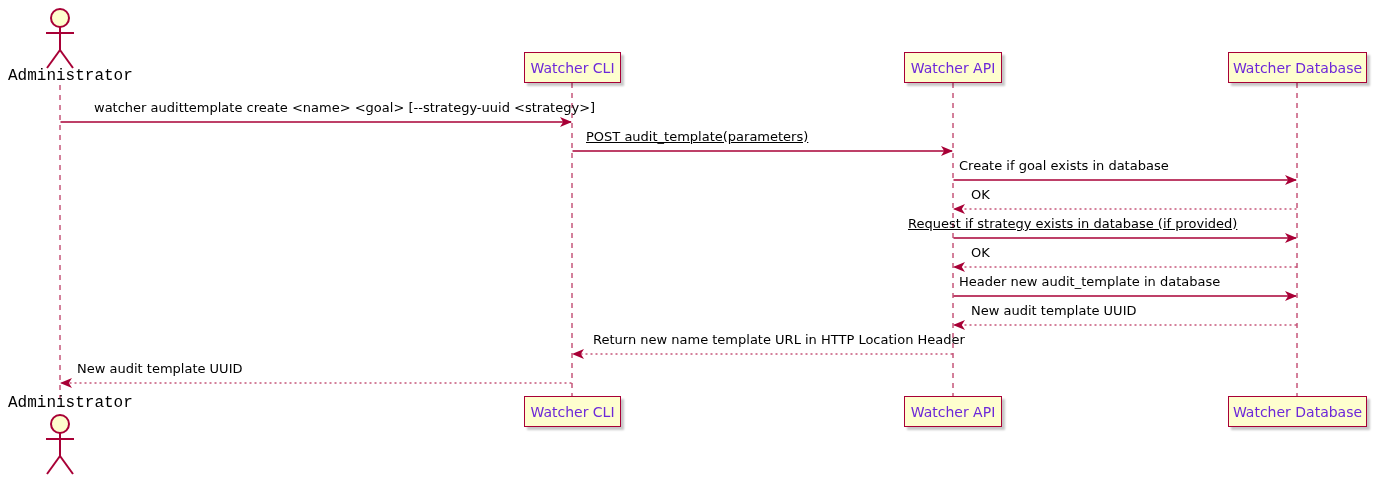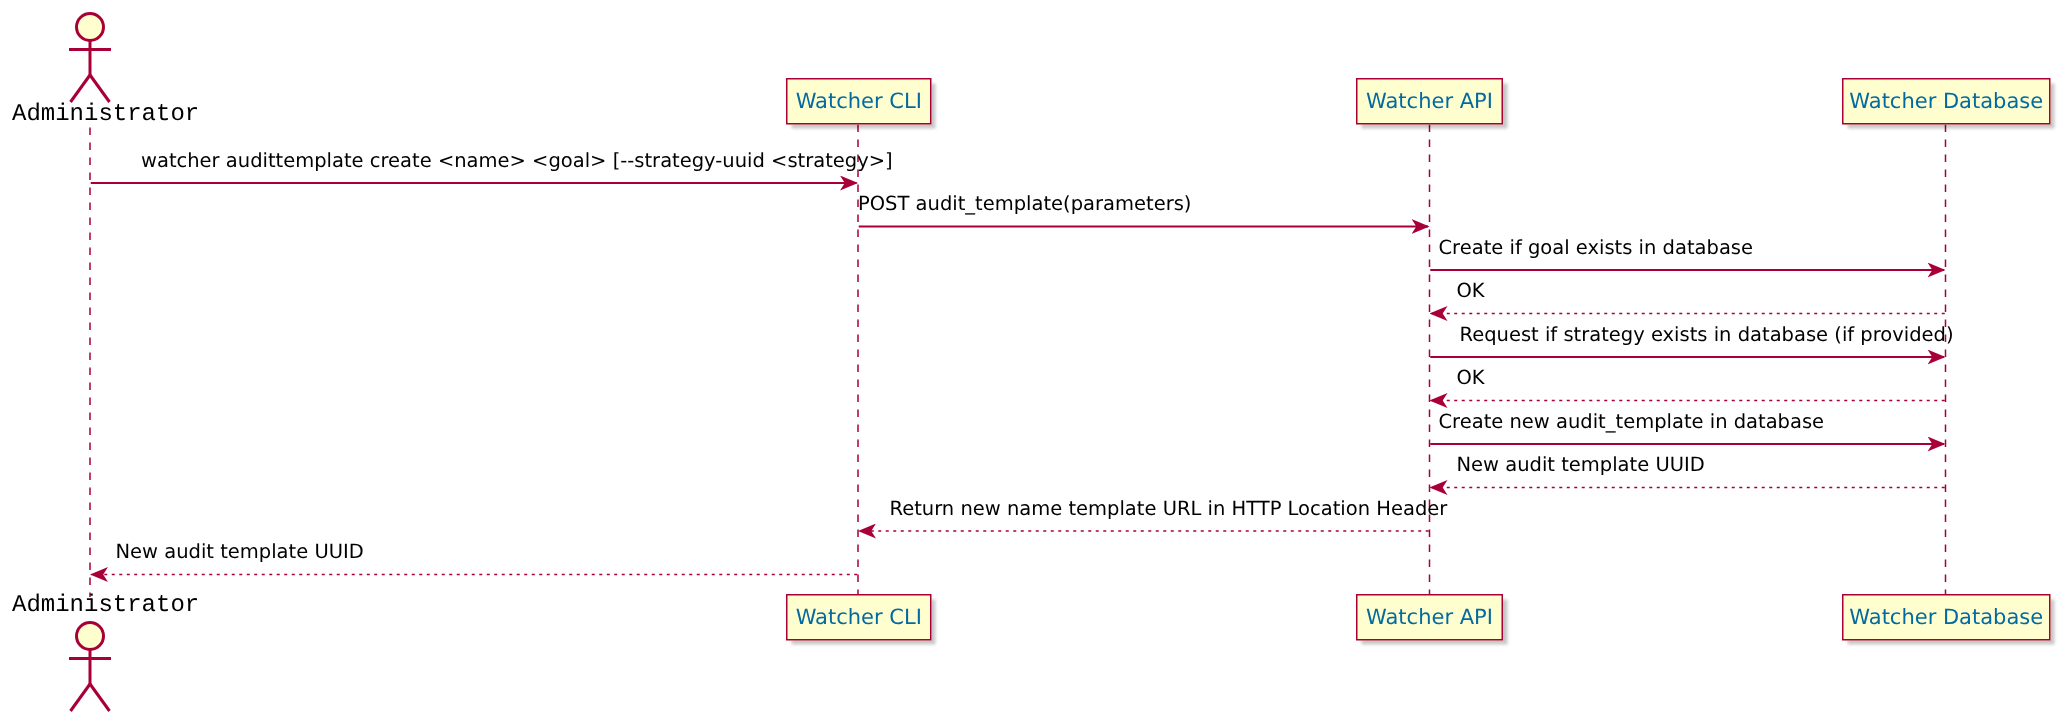--- a/index.html
+++ b/index.html
@@ -35,21 +35,21 @@
     border: 1.5px solid #A80036;
     box-shadow: 3px 3px 2px rgba(0,0,0,0.22);
     box-sizing: border-box;
     display: flex;
     align-items: center;
     justify-content: center;
   }
   .participant-label {
     font-family: "DejaVu Sans", sans-serif;
     font-size: 14px;
-    color: #0369a1;
+    color: #6d28d9;
     white-space: nowrap;
   }
   .actor-label {
     position: absolute;
     font-family: Liberation Mono, monospace;
     font-size: 16px;
     color: #000000;
     white-space: nowrap;
   }
   svg { overflow: visible; }
@@ -121,22 +121,22 @@
     <div class="participant-box" style="left: 904px; top: 396px; width: 98px; height: 31px;">
       <span class="participant-label">Watcher API</span>
     </div>
     <div class="participant-box" style="left: 1228px; top: 52px; width: 139px; height: 31px;">
       <span class="participant-label">Watcher Database</span>
     </div>
     <div class="participant-box" style="left: 1228px; top: 396px; width: 139px; height: 31px;">
       <span class="participant-label">Watcher Database</span>
     </div>
     <div class="msg-label" style="left: 66px; top: 101px; margin-left: 28px;">watcher audittemplate create &lt;name&gt; &lt;goal&gt; [--strategy-uuid &lt;strategy&gt;]</div>
-    <div class="msg-label" style="left: 572px; top: 130px;">POST audit_template(parameters)</div>
+    <div class="msg-label" style="left: 586px; top: 130px; text-decoration: underline;">POST audit_template(parameters)</div>
     <div class="msg-label" style="left: 959px; top: 159px;">Create if goal exists in database</div>
     <div class="msg-label" style="left: 971px; top: 188px;">OK</div>
-    <div class="msg-label" style="left: 973px; top: 217px;">Request if strategy exists in database (if provided)</div>
+    <div class="msg-label" style="left: 908px; top: 217px; text-decoration: underline;">Request if strategy exists in database (if provided)</div>
     <div class="msg-label" style="left: 971px; top: 246px;">OK</div>
-    <div class="msg-label" style="left: 959px; top: 275px;">Create new audit_template in database</div>
+    <div class="msg-label" style="left: 959px; top: 275px;">Header new audit_template in database</div>
     <div class="msg-label" style="left: 971px; top: 304px;">New audit template UUID</div>
     <div class="msg-label" style="left: 593px; top: 333px;">Return new name template URL in HTTP Location Header</div>
     <div class="msg-label" style="left: 77px; top: 362px;">New audit template UUID</div>
   </div>
 
 </body></html>

